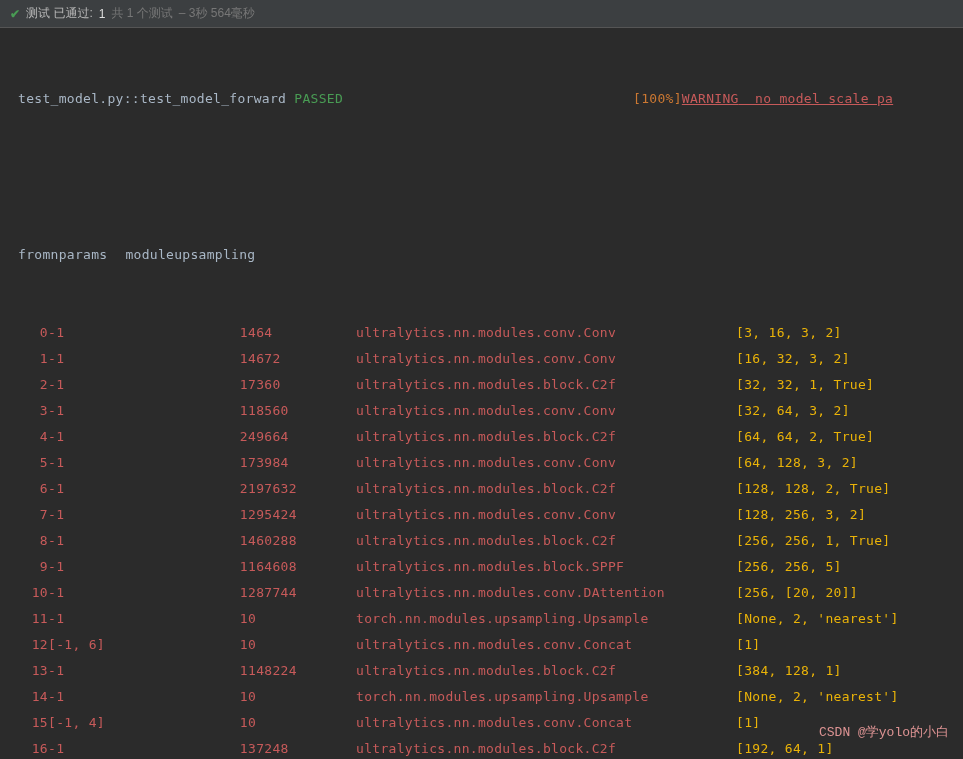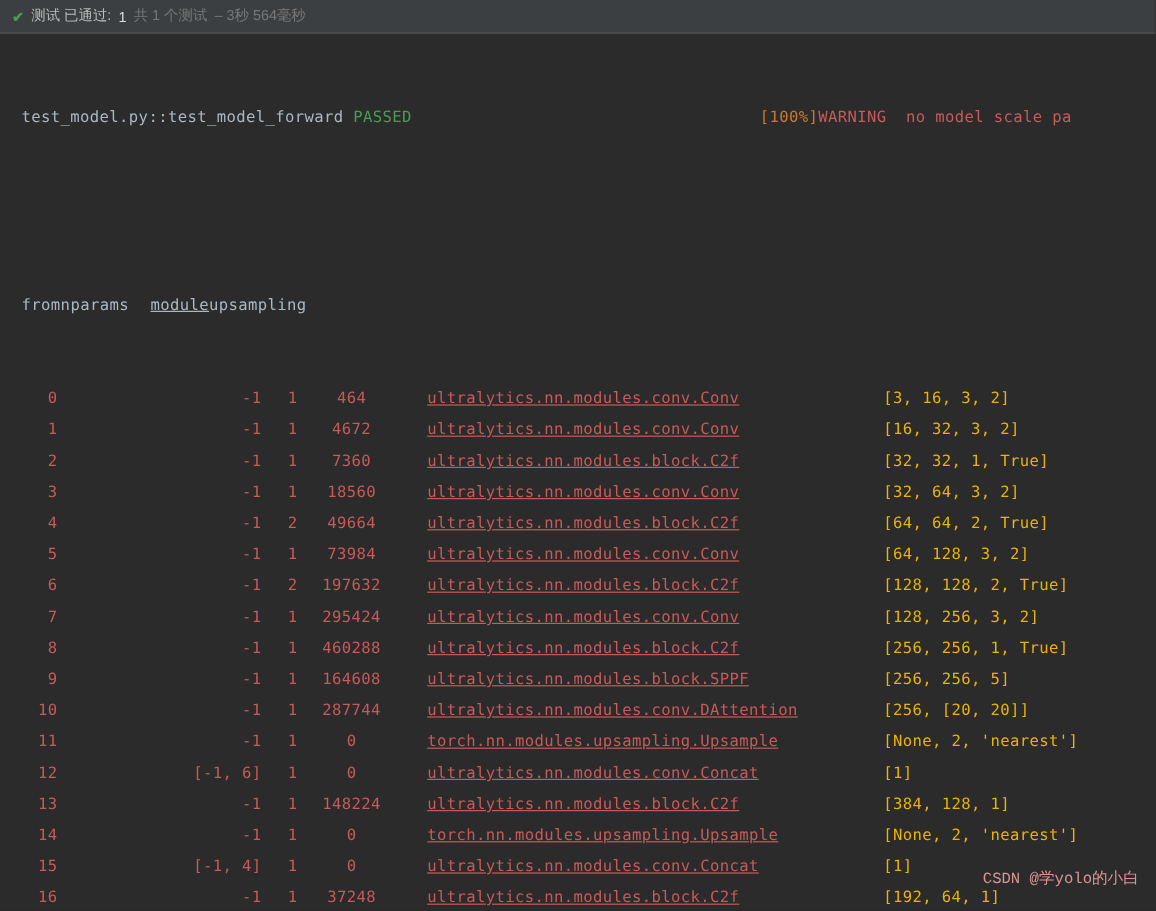--- a/index.html
+++ b/index.html
@@ -34,31 +34,31 @@
   .console {
     padding: 6px 0 0 0;
     line-height: 26px;
     font-size: 13px;
     letter-spacing: 0.3px;
     white-space: pre;
   }
   .row { padding: 0 18px; }
   .datarow span { display: inline-block; }
   .c-idx { width: 30px; text-align: right; color: #c75a5a; }
-  .c-from { width: 170px; text-align: right; color: #c75a5a; }
+  .c-from { width: 170px; text-align: left; color: #c75a5a; }
   .c-n { width: 30px; text-align: right; color: #c75a5a; }
-  .c-params { width: 90px; text-align: center; color: #c75a5a; }
-  .c-module { width: 380px; padding-left: 18px; color: #c75a5a; text-decoration: underline; }
+  .c-params { width: 90px; text-align: left; color: #c75a5a; }
+  .c-module { width: 380px; padding-left: 18px; color: #c75a5a; }
   .c-args { color: #eab308; }
   .hdr .c-idx, .hdr .c-from, .hdr .c-n, .hdr .c-params, .hdr .c-module, .hdr .c-args { color: #a9b7c6; }
   .result-line { padding: 0 18px; }
   .result-line .name { color: #a9b7c6; }
   .result-line .pass { color: #499c54; }
   .result-line .pct { color: #cc7832; }
-  .result-line .warn { color: #c75a5a; font-weight: 500; }
+  .result-line .warn { color: #c75a5a; font-weight: 500; text-decoration: underline; }
   .watermark {
     position: absolute;
     bottom: 18px;
     right: 14px;
     color: #fca5a5;
     font-family: Liberation Mono, monospace;
     font-size: 13px;
     opacity: 0.85;
   }
 </style>

